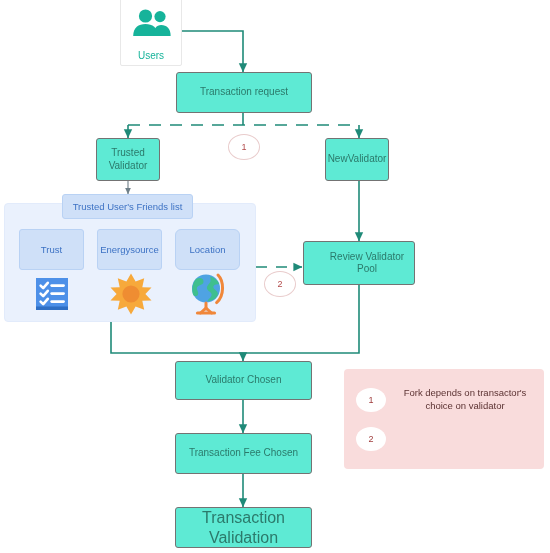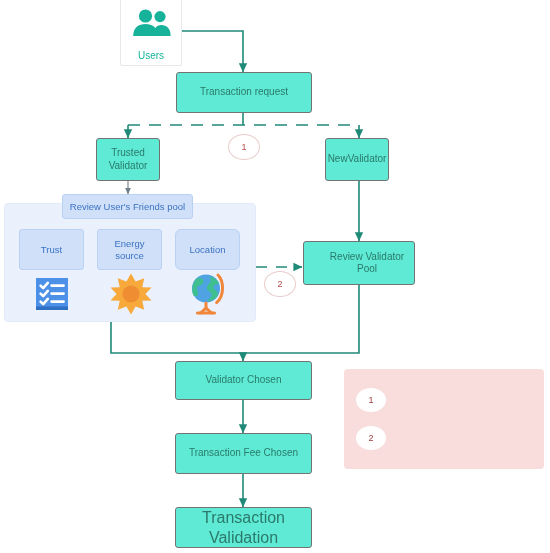--- a/index.html
+++ b/index.html
@@ -126,41 +126,41 @@
 
   <div class="node teal" style="left:325px;top:138px;width:64px;height:43px;font-size:10px;flex-direction:row;">
     <span>New</span>
     <span>Validator</span>
   </div>
 
   <div class="marker" style="left:228px;top:134px;width:32px;height:26px;">1</div>
 
   <div class="panel" style="left:4px;top:203px;width:252px;height:119px;"></div>
 
-  <div class="node blue" style="left:62px;top:194px;width:131px;height:25px;font-size:9.5px;">Review User's Friends pool</div>
+  <div class="node blue" style="left:62px;top:194px;width:131px;height:25px;font-size:9.5px;">Trusted User's Friends list</div>
 
   <div class="node blue" style="left:19px;top:229px;width:65px;height:41px;font-size:9.5px;">Trust</div>
   <span class="icon-slot" style="left:30px;top:272px;width:44px;height:44px;">
     <svg width="38" height="38" viewBox="0 0 38 38" aria-hidden="true">
       <rect x="3" y="3" width="32" height="32" fill="#4d90e8"></rect>
       <rect x="3" y="31.5" width="32" height="3.5" fill="#2f6fc4"></rect>
       <g stroke="#ffffff" stroke-width="2.6" fill="none" stroke-linecap="round" stroke-linejoin="round">
         <path d="M7.6,10.6 L10.2,13.2 L14.8,7.8"></path>
         <path d="M7.6,18.6 L10.2,21.2 L14.8,15.8"></path>
         <path d="M7.6,26.6 L10.2,29.2 L14.8,23.8"></path>
       </g>
       <g stroke="#ffffff" stroke-width="2.6" stroke-linecap="round">
         <path d="M18.6,10.6 L30.6,10.6"></path>
         <path d="M18.6,18.6 L30.6,18.6"></path>
         <path d="M18.6,26.6 L30.6,26.6"></path>
       </g>
     </svg>
   </span>
 
-  <div class="node blue" style="left:97px;top:229px;width:65px;height:41px;font-size:9.5px;flex-direction:column;">
+  <div class="node blue" style="left:97px;top:229px;width:65px;height:41px;font-size:9.5px;flex-direction:row;">
     <span>Energy</span>
     <span>source</span>
   </div>
   <span class="icon-slot" style="left:108px;top:270px;width:46px;height:48px;">
     <svg width="44" height="44" viewBox="0 0 44 44" aria-hidden="true">
       <path d="M22,1.5 L26.6,9.6 L35.2,6.2 L33.3,15.3 L42.5,15.6 L36.4,22 L42.5,28.4 L33.3,28.7 L35.2,37.8 L26.6,34.4 L22,42.5 L17.4,34.4 L8.8,37.8 L10.7,28.7 L1.5,28.4 L7.6,22 L1.5,15.6 L10.7,15.3 L8.8,6.2 L17.4,9.6 Z" fill="#f7a93b"></path>
       <circle cx="22" cy="22" r="8.6" fill="#ef8d32"></circle>
     </svg>
   </span>
 
@@ -186,19 +186,23 @@
 
   <div class="node teal" style="left:175px;top:361px;width:137px;height:39px;font-size:10px;">Validator Chosen</div>
 
   <div class="node teal" style="left:175px;top:433px;width:137px;height:41px;font-size:10px;">Transaction Fee Chosen</div>
 
   <div class="node teal" style="left:175px;top:507px;width:137px;height:41px;font-size:16px;">Transaction Validation</div>
 
   <div class="legend" style="left:344px;top:369px;width:200px;height:100px;">
     <div class="legend-row">
       <span class="legend-badge">1</span>
+      <span class="legend-text">
+        <span>Fork depends on transactor's</span><br>
+        <span>choice on validator</span>
+      </span>
     </div>
     <div class="legend-row">
       <span class="legend-badge">2</span>
     </div>
   </div>
 
 </div>
 
 </body></html>

